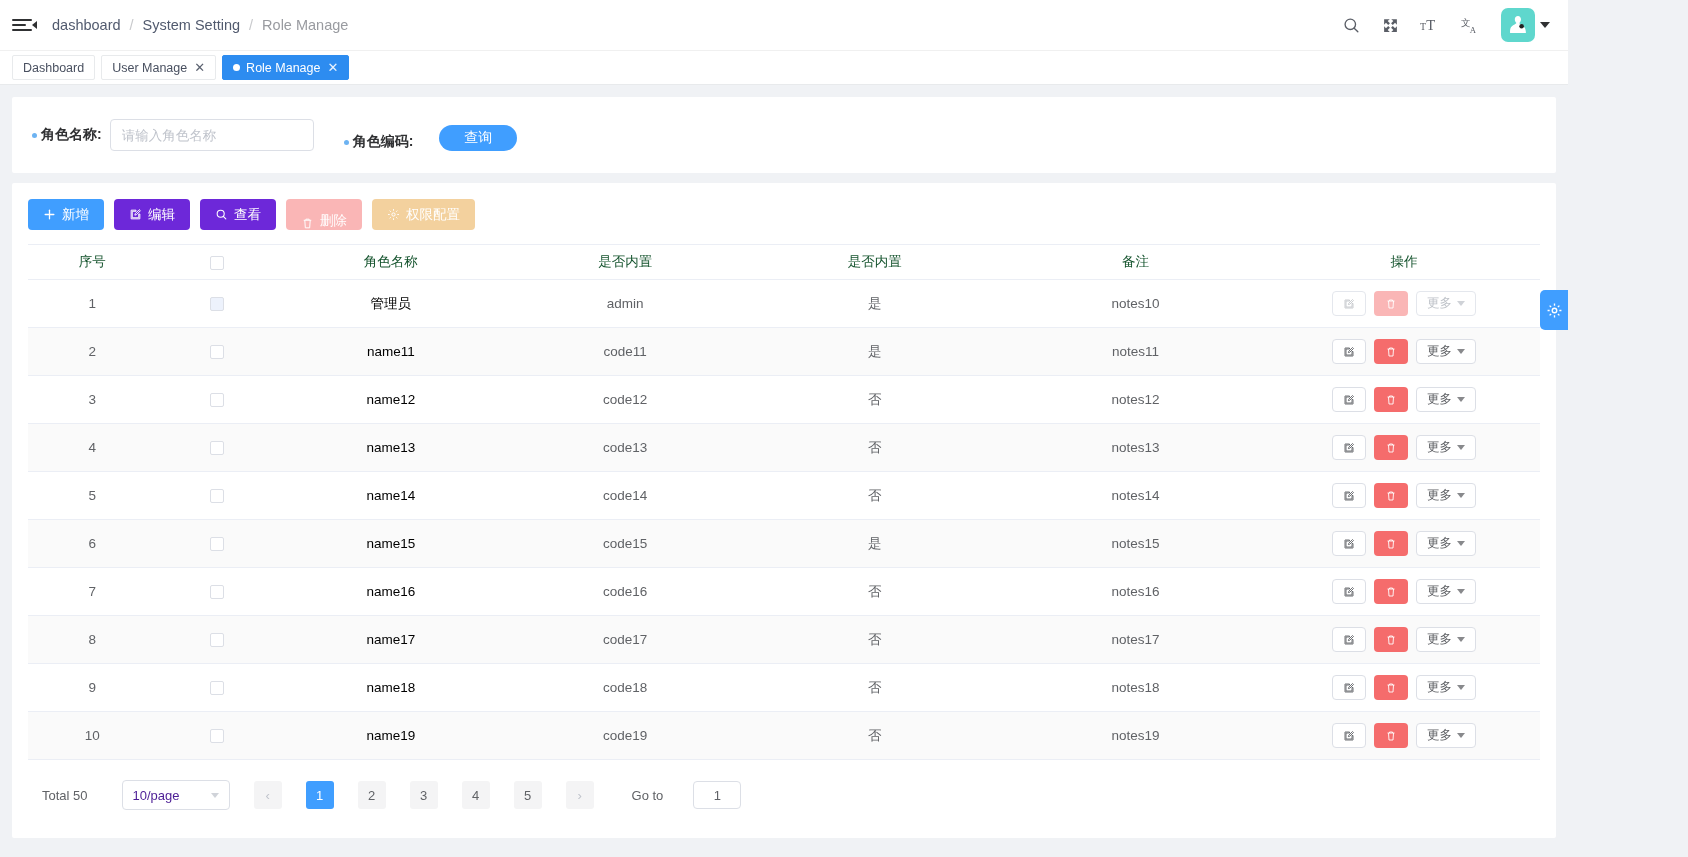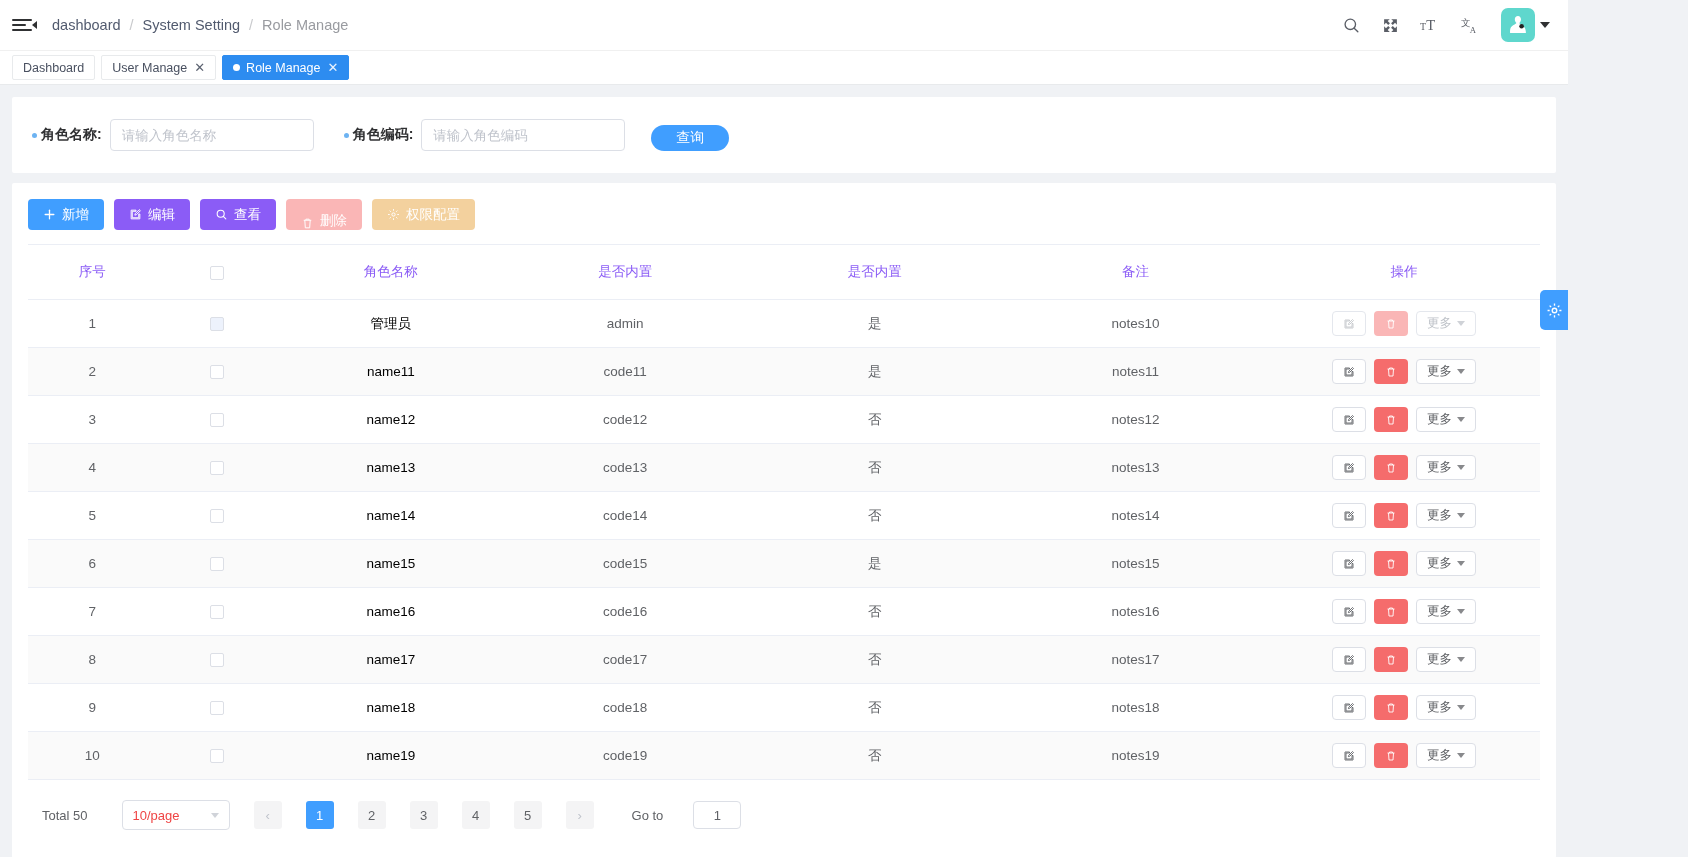--- a/index.html
+++ b/index.html
@@ -150,29 +150,29 @@
   .tbtn {
     height: 31px;
     display: inline-flex; align-items: center; gap: 6px;
     padding: 0 15px;
     border: none; border-radius: 4px;
     font-size: 13.5px; color: #fff; cursor: pointer;
     font-family: "Liberation Sans", "DejaVu Sans", sans-serif;
   }
   .tbtn svg { display:block; }
   .tbtn.primary  { background: #409eff; }
-  .tbtn.disabled-blue { background: #8b5cf6; cursor: not-allowed; }
+  .tbtn.disabled-blue { background: #6d28d9; cursor: not-allowed; }
   .tbtn.disabled-red  { background: #fab6b6; cursor: not-allowed; align-items: flex-end; }
   .tbtn.warn     { background: #f3d19e; }
 
   
   table.grid { width: 100%; border-collapse: collapse; }
   table.grid thead th {
-    font-size: 13.5px; color: #8b5cf6; font-weight: normal;
-    padding: 18px 6px; text-align: center;
+    font-size: 13.5px; color: #14532d; font-weight: normal;
+    padding: 8px 6px; text-align: center;
     border-top: 1px solid #ebeef5;
     border-bottom: 1px solid #ebeef5;
     background: #fff;
   }
   table.grid tbody td {
     font-size: 13.5px; color: #606266;
     padding: 11px 6px; text-align: center;
     border-bottom: 1px solid #ebeef5;
   }
   table.grid tbody tr:nth-child(even) { background: #fafafa; }
@@ -220,21 +220,21 @@
     display: flex; align-items: center; gap: 24px;
     padding: 20px 4px 16px 14px;
     font-size: 13px; color: #606266;
   }
   .total { margin-right: 10px; }
   .pg-select {
     width: 108px; height: 30px;
     border: 1px solid #dcdfe6; border-radius: 4px;
     display: flex; align-items: center; justify-content: space-between;
     padding: 0 10px; cursor: pointer; background: #fff;
-    font-size: 13px; color: #ef4444;
+    font-size: 13px; color: #4c1d95;
   }
   .pg-select .chev { border-top-color: #c0c4cc; }
   .pg-btn {
     min-width: 28px; height: 28px;
     border-radius: 3px; background: #f4f4f5;
     display: inline-flex; align-items: center; justify-content: center;
     font-size: 13px; color: #606266; cursor: pointer; padding: 0 4px;
   }
   .pg-btn.active { background: #409eff; color: #fff; }
   .pg-btn.nav { color: #c0c4cc; }
@@ -341,21 +341,20 @@
           <span>角色名称:</span>
         </span>
         <input class="form-input" type="text" placeholder="请输入角色名称" style="">
       </div>
 
       <div class="form-item" style="margin-left:30px">
         <span class="form-label">
           <i class="req-dot"></i>
           <span>角色编码:</span>
         </span>
-        <input class="form-input" type="text" placeholder="请输入角色编码" style="">
       </div>
 
       <button class="btn-query">查询</button>
     </div>
 
     <div class="card table-card">
 
       <div class="toolbar">
         <button class="tbtn primary">
           <svg width="13" height="13" viewBox="0 0 24 24" stroke="#fff" stroke-width="2.4" stroke-linecap="round">

